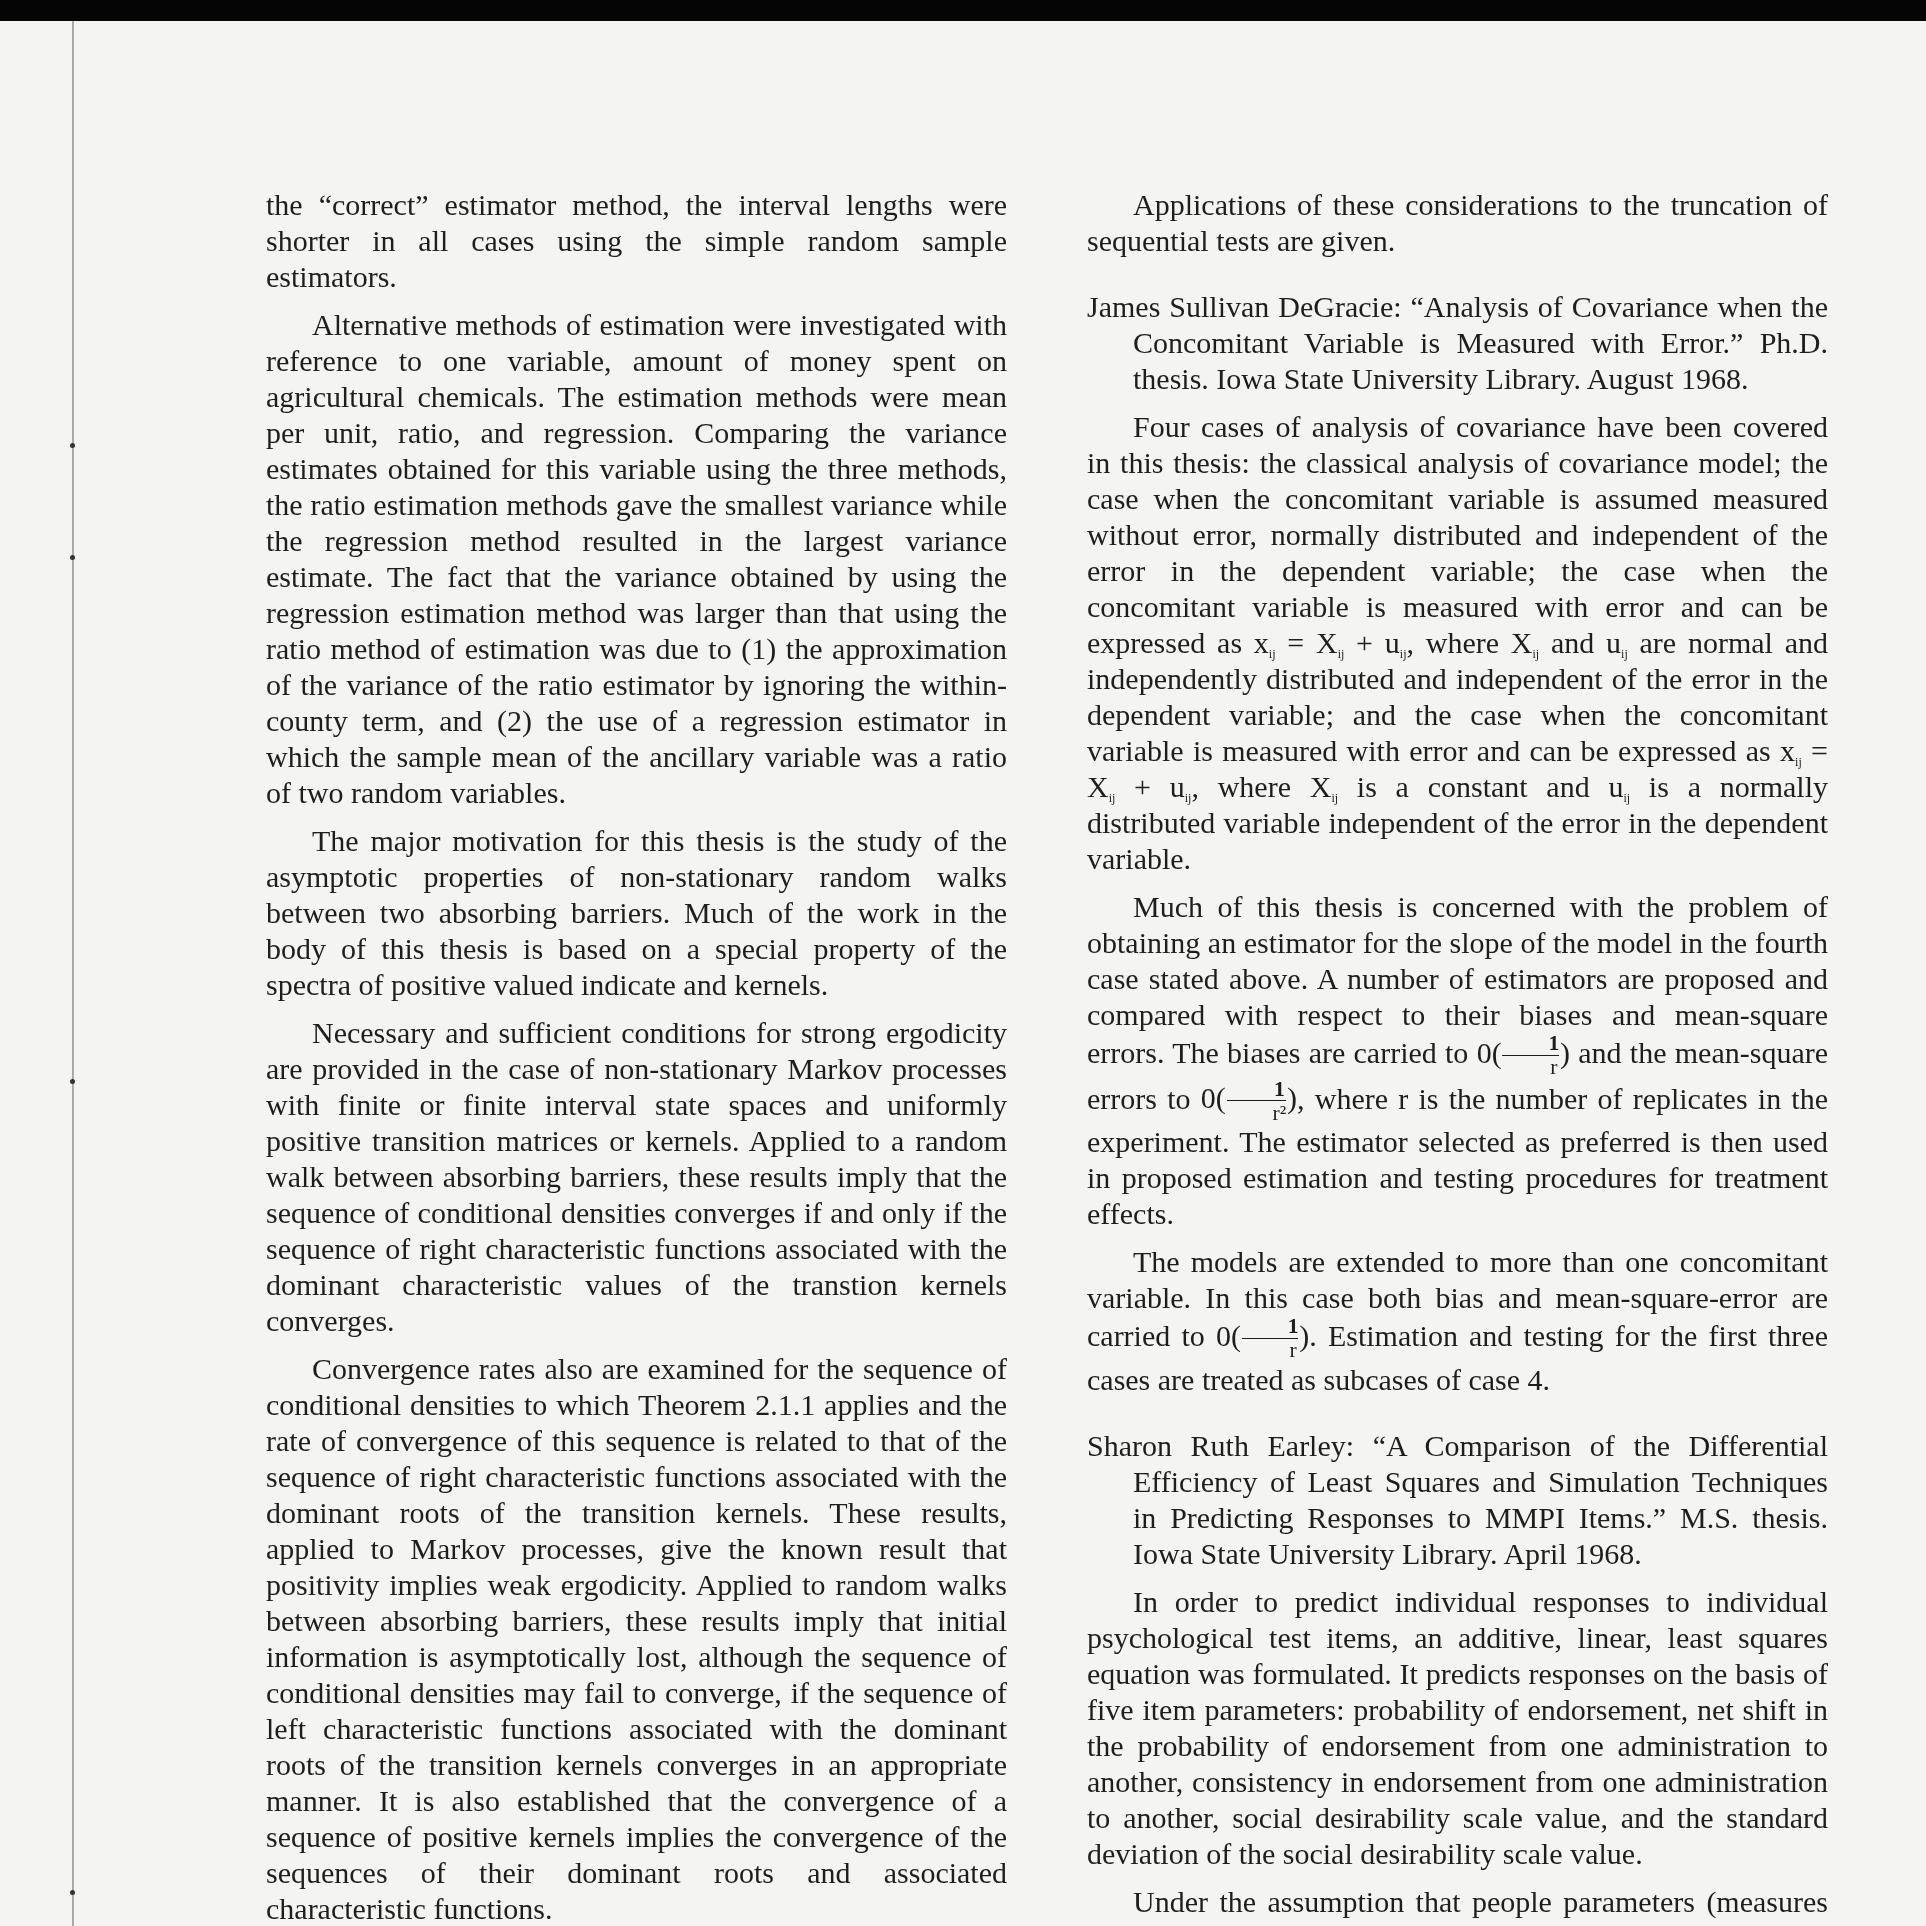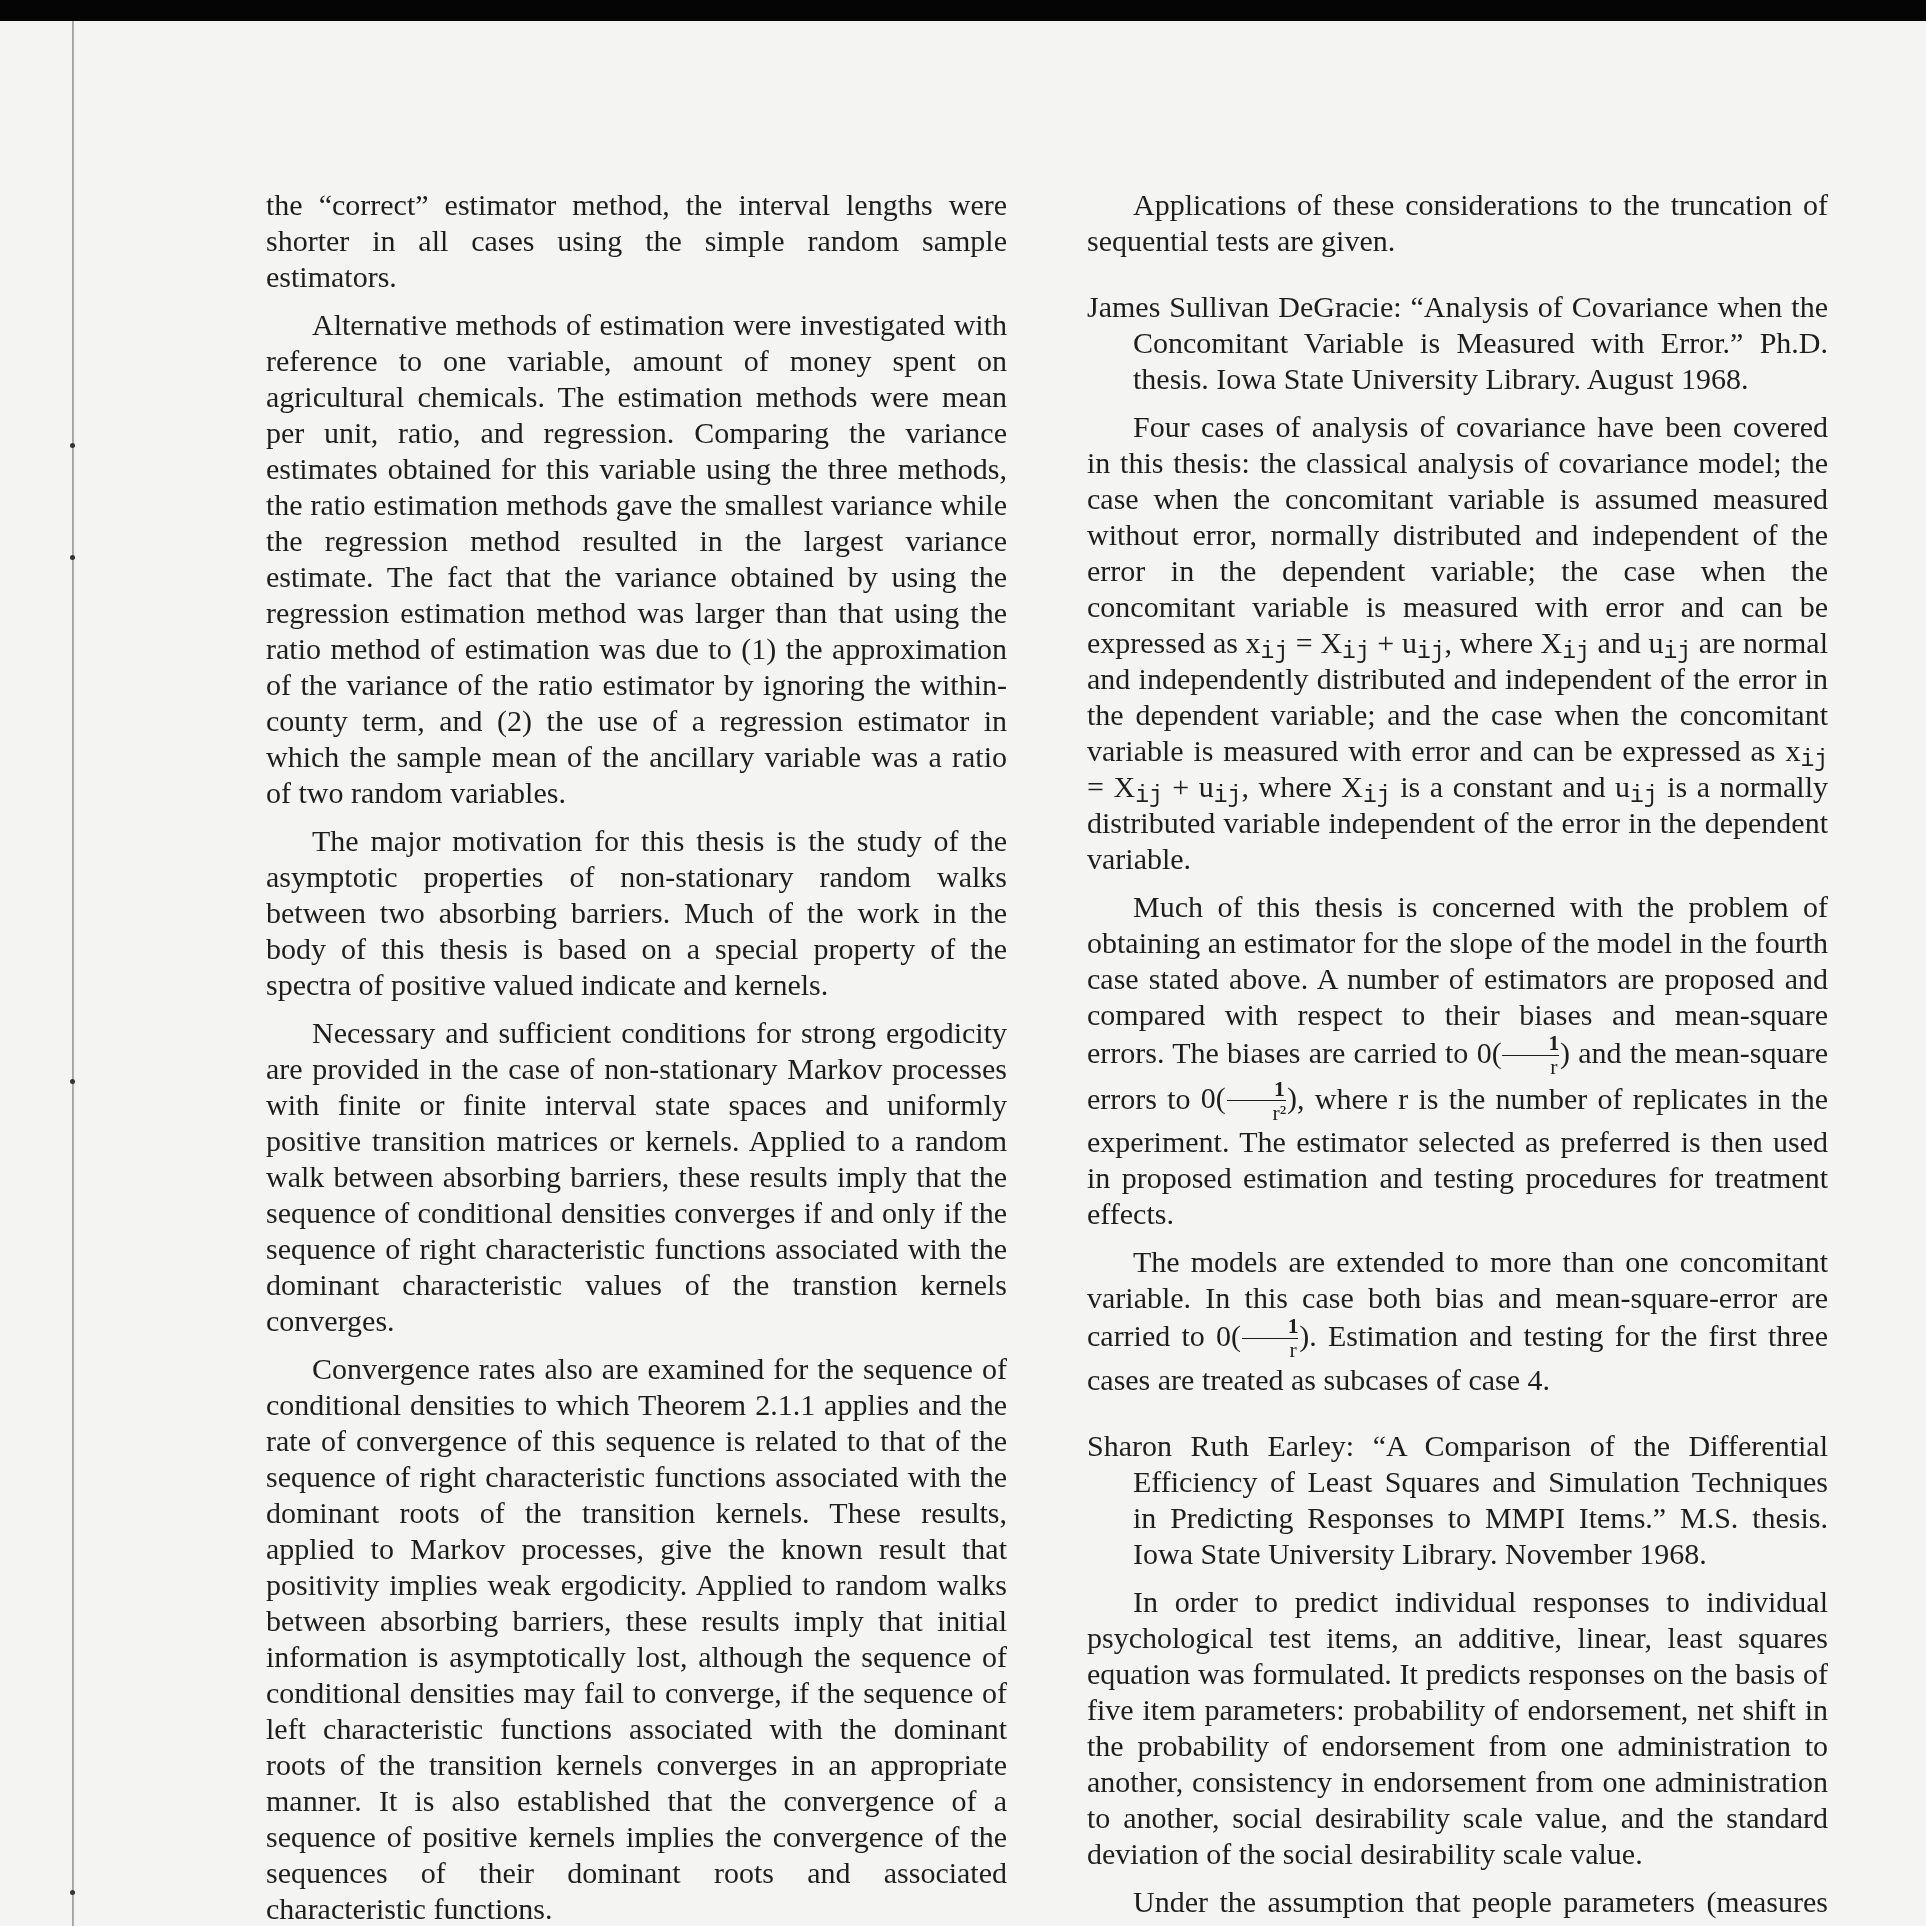--- a/index.html
+++ b/index.html
@@ -19,21 +19,21 @@
   }
   .col.left { left: 254px; }
   .col.right { left: 1075px; }
   p { margin: 12px; }
   p.para { text-indent: 46px; }
   p.entry { padding-left: 46px; text-indent: -46px; margin-top: 30px; margin-bottom: 7.7px; }
   p.entry .author { font-weight: normal; }
   .frac { display: inline-block; vertical-align: middle; text-align: center; line-height: 1; font-size: 21.6px; margin: 0 0.8px; }
   .frac .num { display: block; font-weight: bold; }
   .frac .den { display: block; border-top: 1.5px solid #1e1e1e; padding-top: 1.5px; }
-  sub { font-size: 23px; vertical-align: -5.4px; line-height: 0; font-family: Liberation Mono, monospace; }
+  sub { font-size: 12px; vertical-align: -5.4px; line-height: 0; }
 </style>
 </head>
 <body>
 
 <div class="topbar"></div>
 <div class="binding"></div>
 <div class="stitch" style="top:443px"></div>
 <div class="stitch" style="top:555px"></div>
 <div class="stitch" style="top:1079px"></div>
 <div class="stitch" style="top:1890px"></div>
@@ -56,19 +56,19 @@
   </p>
 
   <p class="para"><span>Four cases of analysis of covariance have been cov­ered in this thesis: the classical analysis of covariance model; the case when the concomitant variable is as­sumed measured without error, normally distributed and independent of the error in the dependent variable; the case when the concomitant variable is measured with error and can be expressed as </span><span><span>x</span><sub>ij</sub><span> = </span><span>X</span><sub>ij</sub><span> + </span><span>u</span><sub>ij</sub></span><span>, where </span><span><span>X</span><sub>ij</sub><span> and </span><span>u</span><sub>ij</sub></span><span> are normal and independently dis­tributed and independent of the error in the dependent variable; and the case when the concomitant variable is measured with error and can be expressed as </span><span><span>x</span><sub>ij</sub><span> = </span><span>X</span><sub>ij</sub><span> + </span><span>u</span><sub>ij</sub></span><span>, where </span><span><span>X</span><sub>ij</sub></span><span> is a constant and </span><span><span>u</span><sub>ij</sub></span><span> is a nor­mally distributed variable independent of the error in the dependent variable.</span></p>
 
   <p class="para"><span>Much of this thesis is concerned with the problem of obtaining an estimator for the slope of the model in the fourth case stated above. A number of estimators are proposed and compared with respect to their biases and mean-square errors. The biases are carried to </span><span><span>0</span>(<span class="frac"><span class="num">1</span><span class="den">r</span></span>)</span><span> and the mean-square errors to </span><span><span>0</span>(<span class="frac"><span class="num">1</span><span class="den">r²</span></span>)</span><span>, where r is the number of replicates in the experiment. The estimator selected as preferred is then used in proposed estima­tion and testing procedures for treatment effects.</span></p>
 
   <p class="para"><span>The models are extended to more than one con­comitant variable. In this case both bias and mean-square-error are carried to </span><span><span>0</span>(<span class="frac"><span class="num">1</span><span class="den">r</span></span>)</span><span>. Estimation and test­ing for the first three cases are treated as subcases of case 4.</span></p>
 
   <p class="entry">
     <span class="author">Sharon Ruth Earley:</span>
-    <span>“A Comparison of the Differential Efficiency of Least Squares and Simulation Tech­niques in Predicting Responses to MMPI Items.” M.S. thesis. Iowa State University Library. November 1968.</span>
+    <span>“A Comparison of the Differential Efficiency of Least Squares and Simulation Tech­niques in Predicting Responses to MMPI Items.” M.S. thesis. Iowa State University Library. April 1968.</span>
   </p>
   <p class="para">In order to predict individual responses to individ­ual psychological test items, an additive, linear, least squares equation was formulated. It predicts responses on the basis of five item parameters: probability of endorsement, net shift in the probability of endorse­ment from one administration to another, consistency in endorsement from one administration to another, social desirability scale value, and the standard devia­tion of the social desirability scale value.</p>
   <p class="para">Under the assumption that people parameters (measures of social desirability, acquiescence, and lying response sets) would aid in prediction, several simula­tion models were constructed. These models consisted of sets of decision rules approximating known personal­ity theory. The best simulation, however, used only item parameters.</p>
 
 </div>
 
 
 </body></html>

